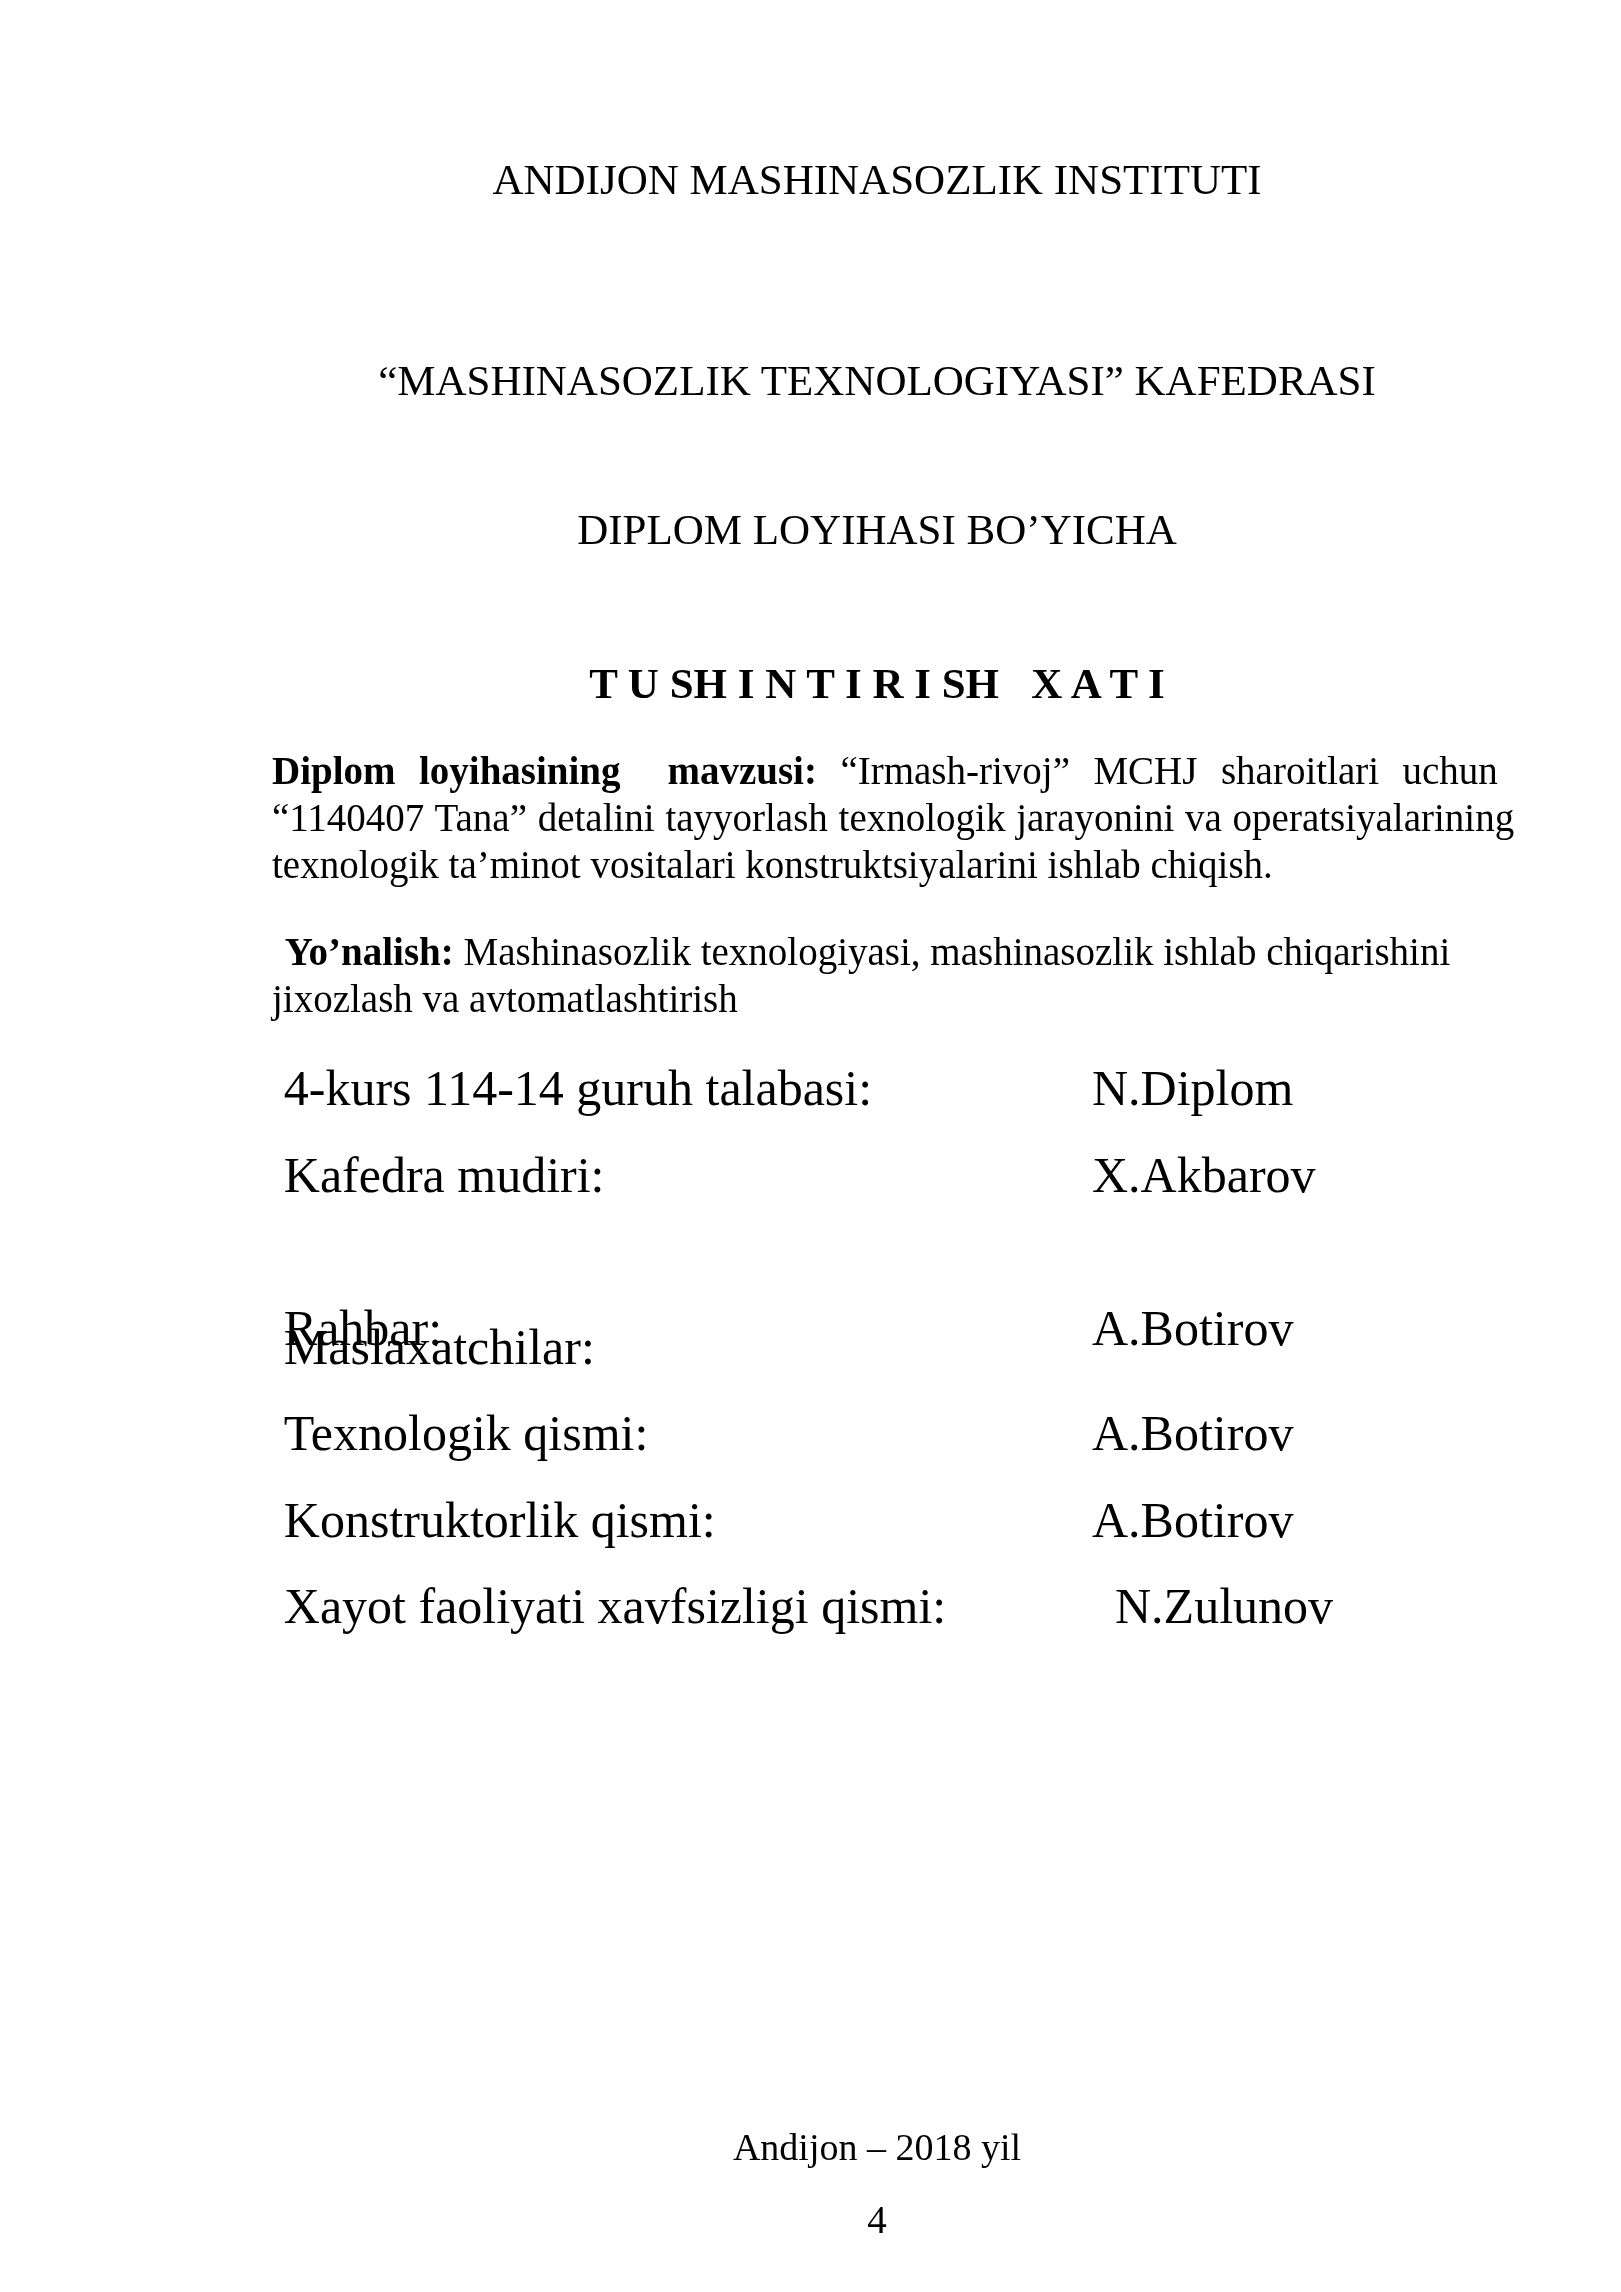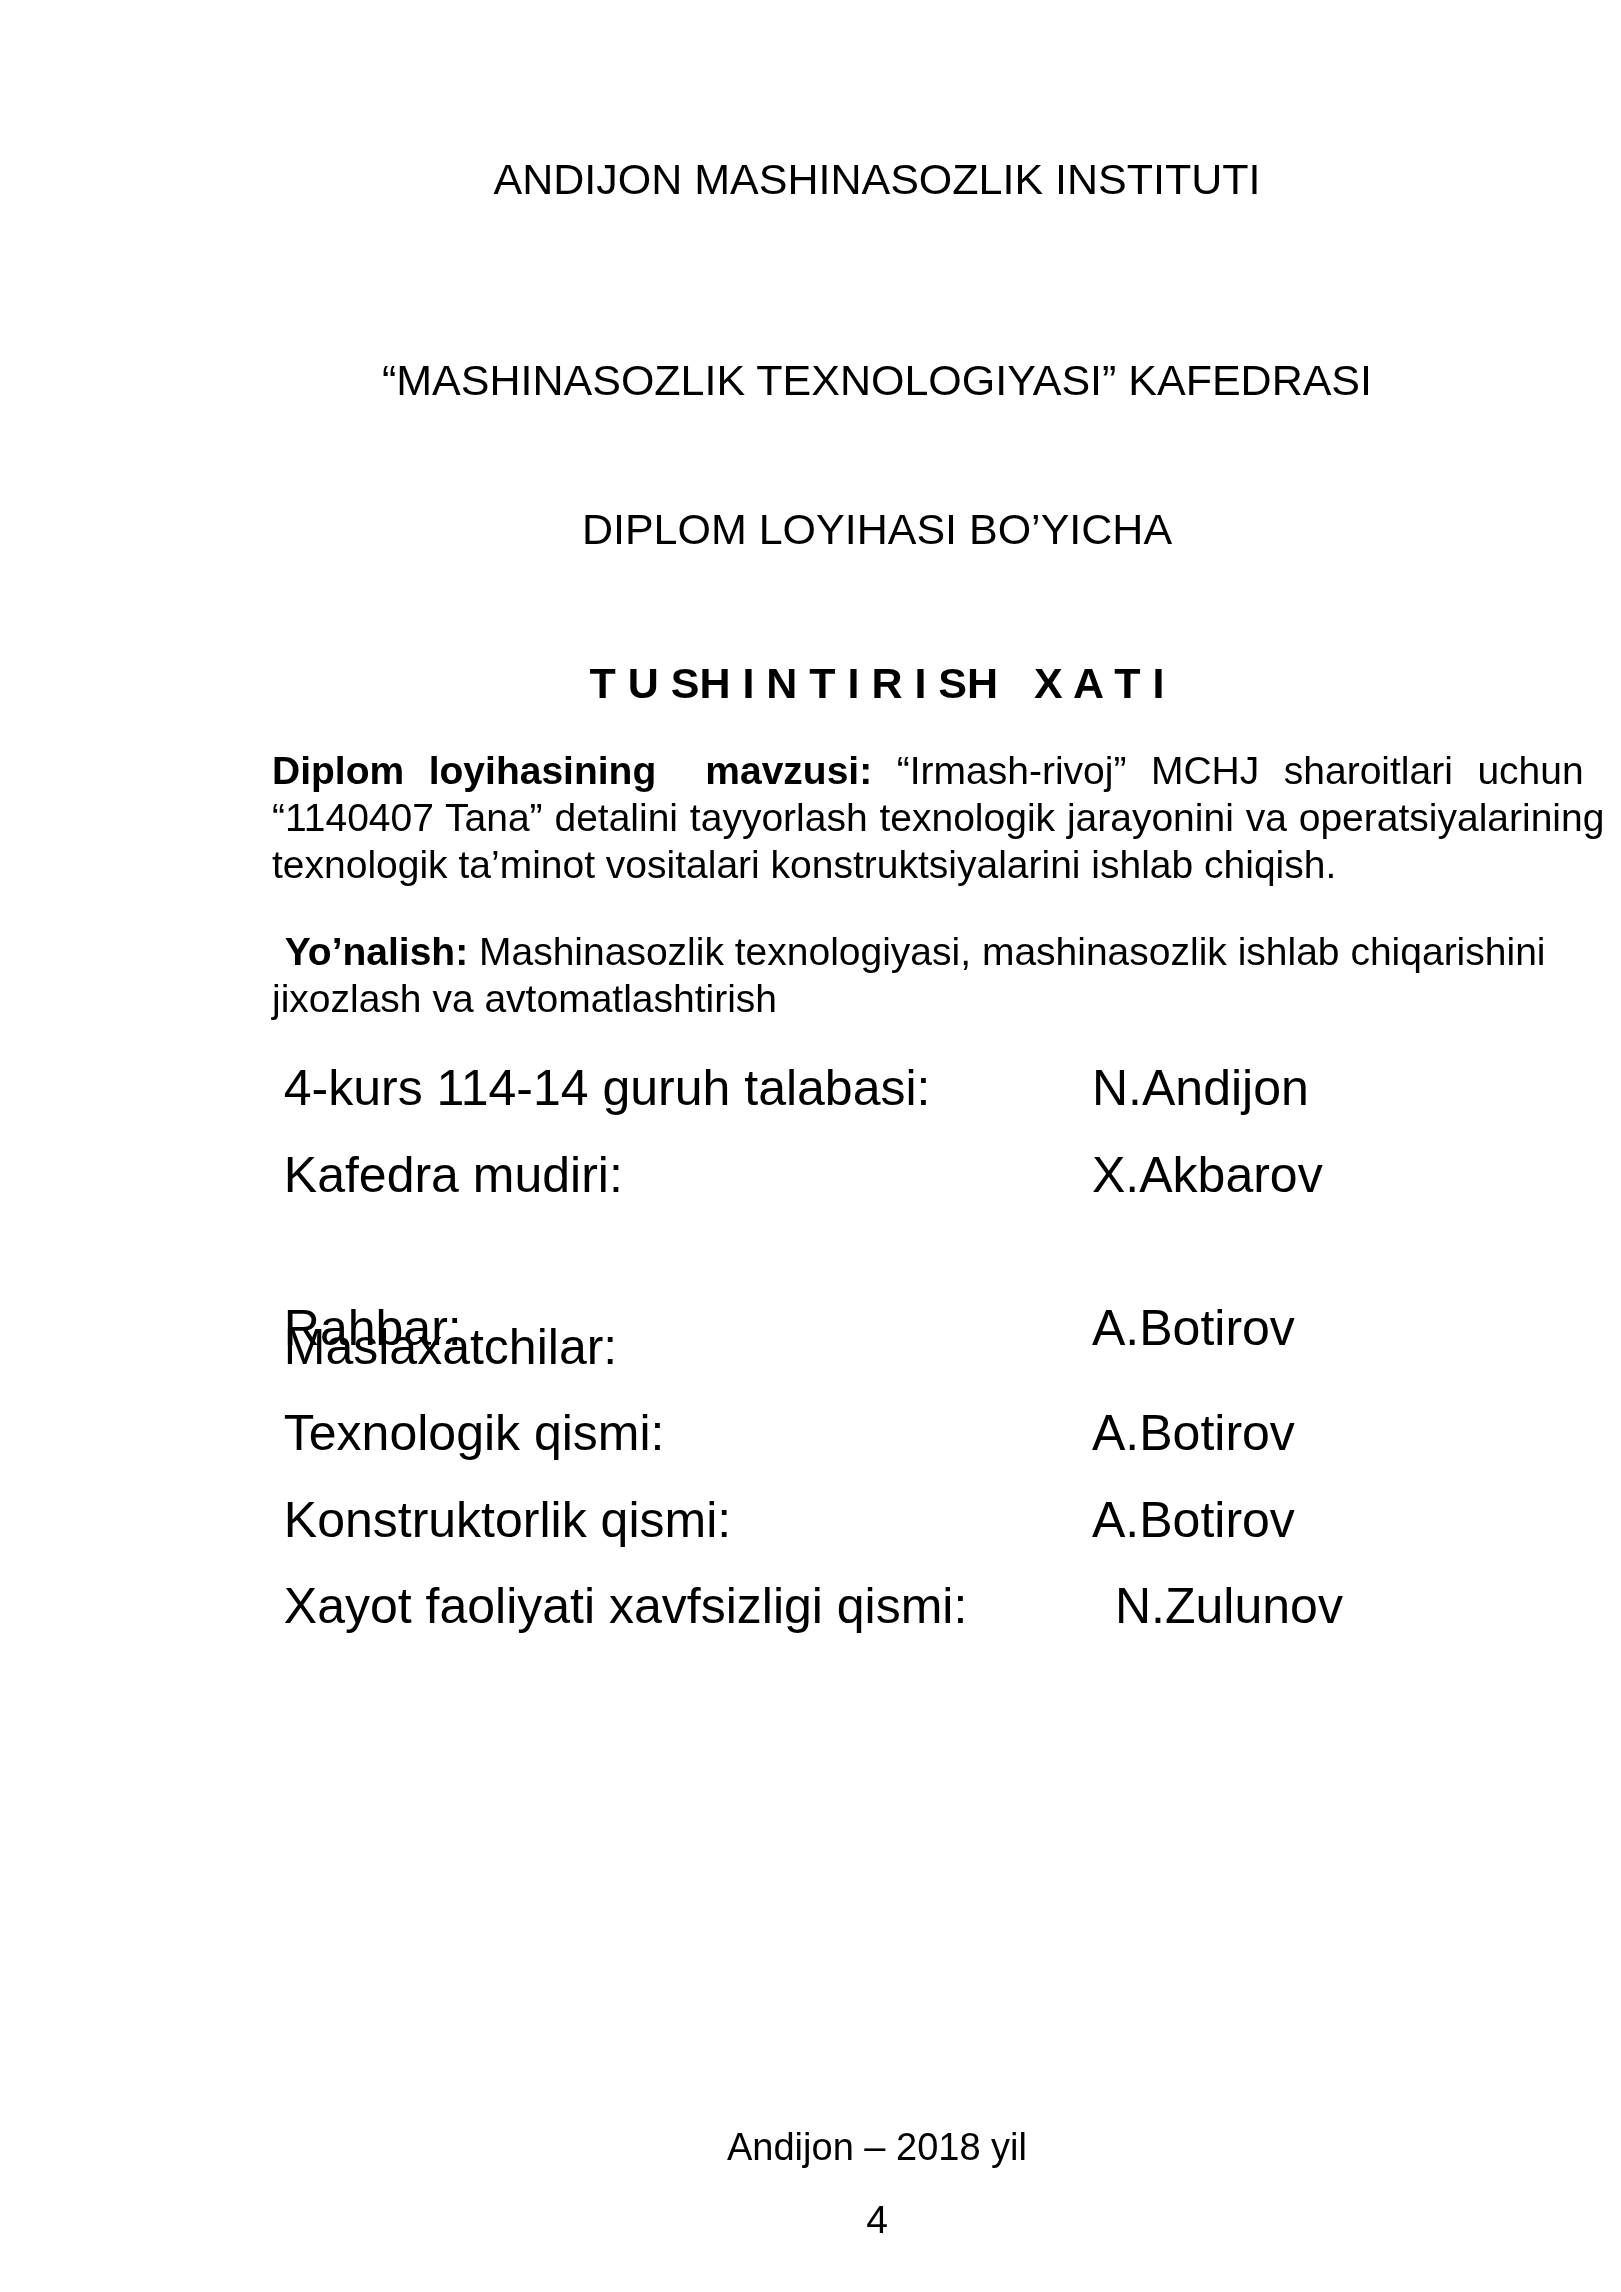--- a/index.html
+++ b/index.html
@@ -1,21 +1,21 @@
 <!DOCTYPE html>
 <html><head>
 <meta charset="utf-8">
 <style>
   html, body { margin: 0; padding: 0; background: #888; }
   #page {
     position: relative;
     width: 1621px;
     height: 2293px;
     background: #ffffff;
-    font-family: Liberation Sans, sans-serif;
+    font-family: Liberation Serif, serif;
     color: #000;
     overflow: hidden;
   }
   
   .centered {
     position: absolute;
     left: 272px;
     width: 1210px;
     text-align: center;
     font-size: 43px;
@@ -86,21 +86,21 @@
     <div class="tline">texnologik ta’minot vositalari konstruktsiyalarini ishlab chiqish.</div>
   </div>
 
   <div class="bodyblock direction">
     <div class="dline1"><span class="lead">Yo’nalish:</span><span> Mashinasozlik texnologiyasi, mashinasozlik ishlab chiqarishini</span></div>
     <div class="dline2">jixozlash va avtomatlashtirish</div>
   </div>
 
   <div class="sigrow r0">
     <span class="lbl">4-kurs 114-14 guruh talabasi:</span>
-    <span class="nm">N.Andijon</span>
+    <span class="nm">N.Diplom</span>
   </div>
   <div class="sigrow r1">
     <span class="lbl">Kafedra mudiri:</span>
     <span class="nm">X.Akbarov</span>
   </div>
   <div class="sigrow r2">
     <span class="lbl">Rahbar:</span>
     <span class="nm">A.Botirov</span>
   </div>
   <div class="sigrow r3">

